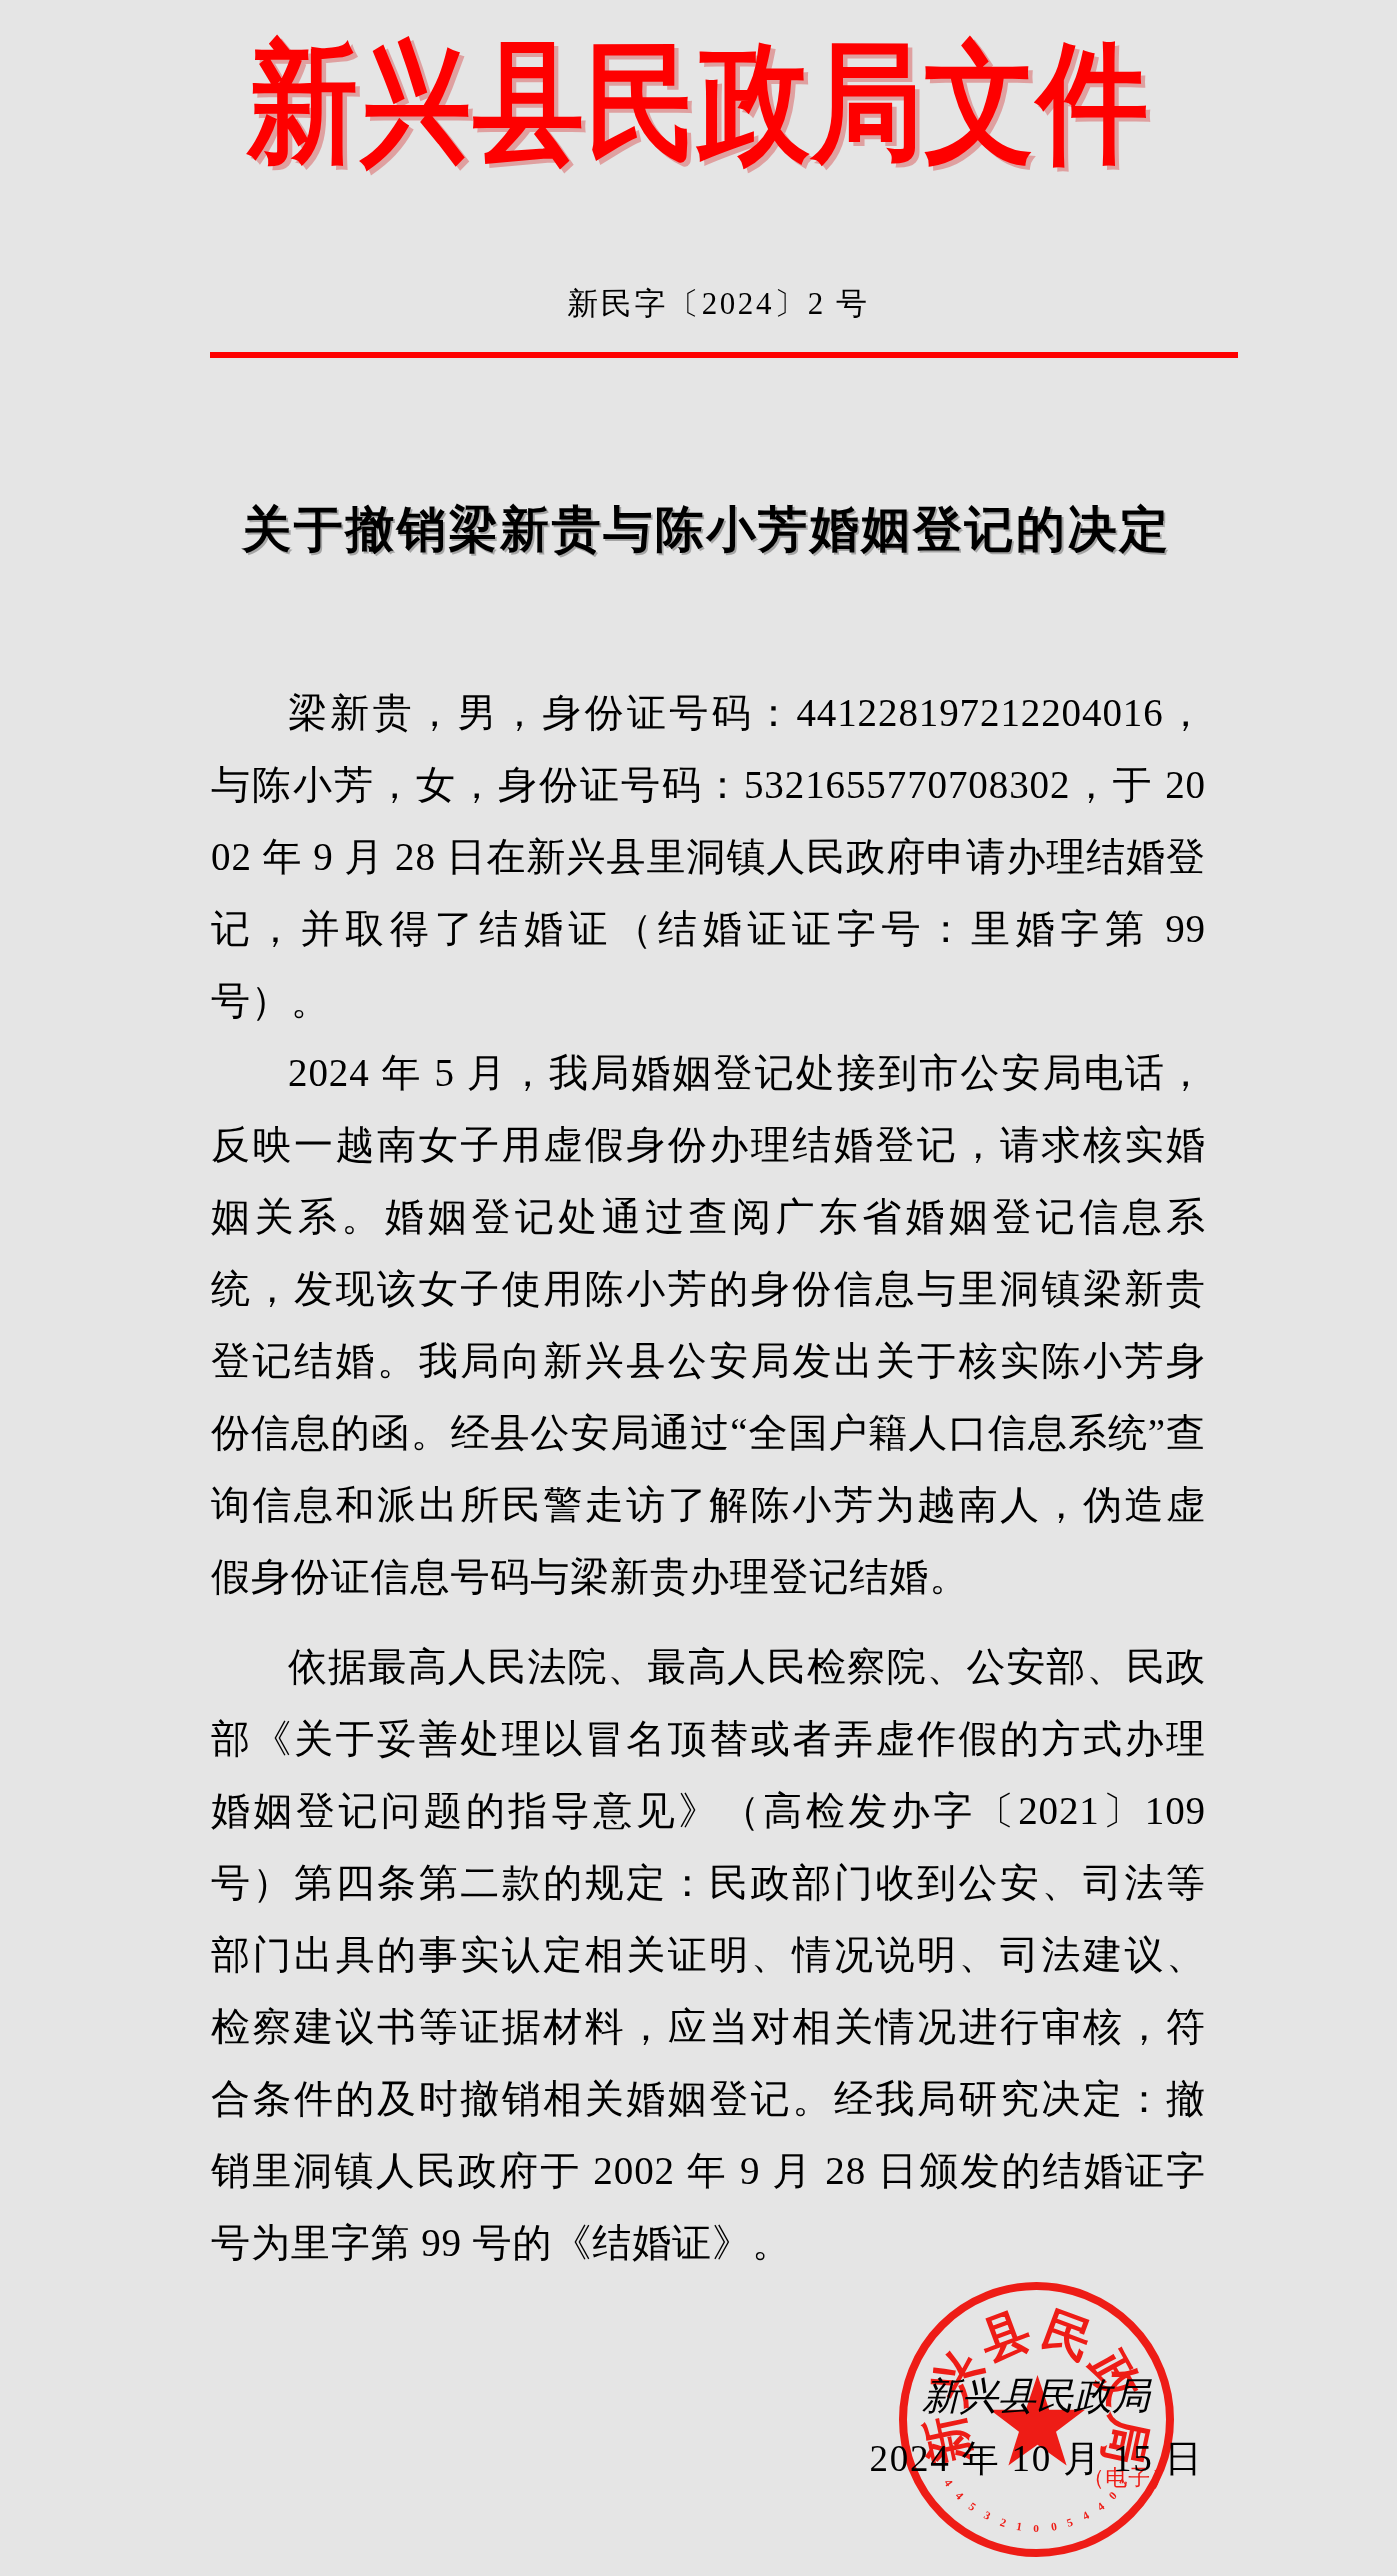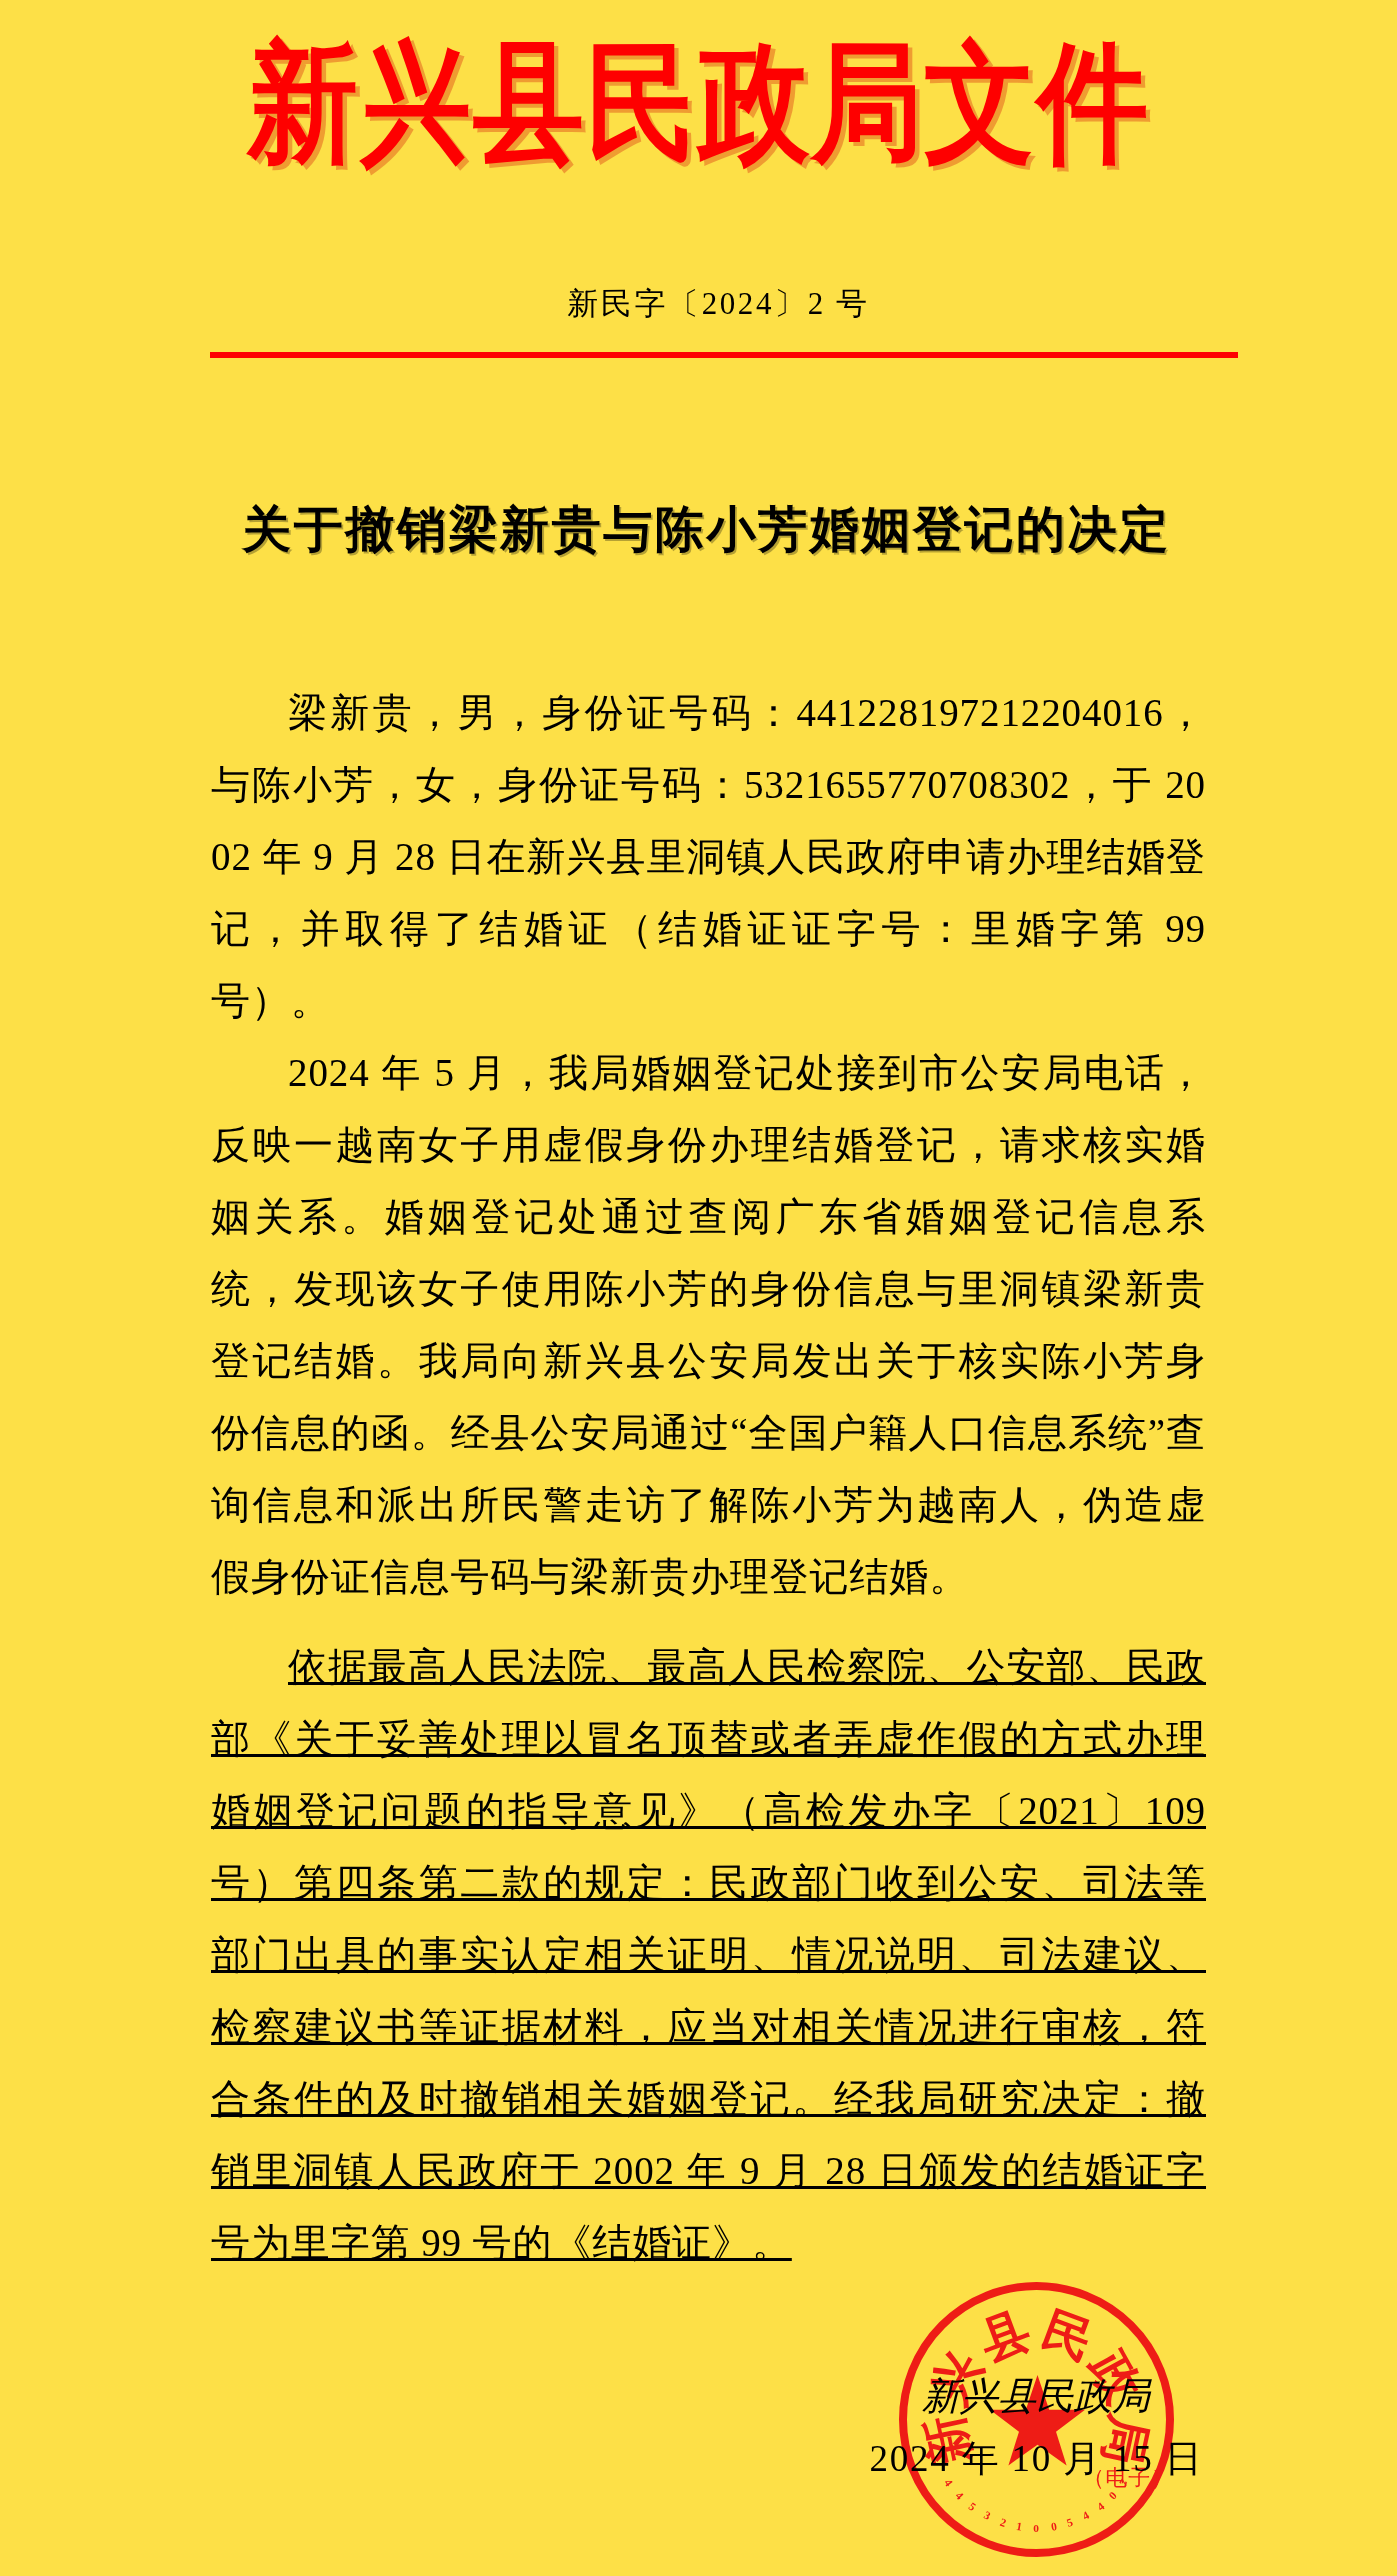--- a/index.html
+++ b/index.html
@@ -1,19 +1,19 @@
 <!DOCTYPE html>
 <html style="--accent-red: #fe0000; --seal-red: #ee1c16; --text-black: #000000;font-size:14px"><head>
 <meta charset="utf-8">
 <style>
   html,body{margin:0;padding:0;background:#ffffff;}
   .page{
     position:relative;
     width:1397px;height:2576px;
-    background:#fde047;
+    background:#e5e5e5;
     overflow:hidden;
     font-family:"Liberation Serif","DejaVu Serif",serif;
     color:#000;
   }
   
   .header-title{
     position:absolute;top:16px;left:0;width:100%;
     text-align:center;
     font-size:111px;font-weight:bold;
     letter-spacing:1.8px;
@@ -45,21 +45,21 @@
     text-shadow:1.8px 1.8px 0 rgba(0,0,0,.28);
   }
   
   .body-text{
     position:absolute;left:211px;top:677px;width:995px;
     font-size:39px;line-height:72px;letter-spacing:0.9px;
     text-align:justify;text-justify:inter-ideograph;
     word-break:break-all;
   }
   .body-text p{margin:0;text-indent:77px;}
-  .body-text p.p3{margin-top:17.6px;text-decoration:underline;}
+  .body-text p.p3{margin-top:17.6px;}
   
   .signature{
     position:absolute;top:2371px;left:860px;width:352px;
     text-align:center;font-size:38px;color:#000;
     z-index:3;white-space:nowrap;font-style:italic;
   }
   .issue-date{
     position:absolute;top:2434px;left:843px;width:387px;
     text-align:center;font-size:37px;color:#000;
     z-index:3;white-space:nowrap;letter-spacing:1.8px;font-family:Liberation Serif, serif;

